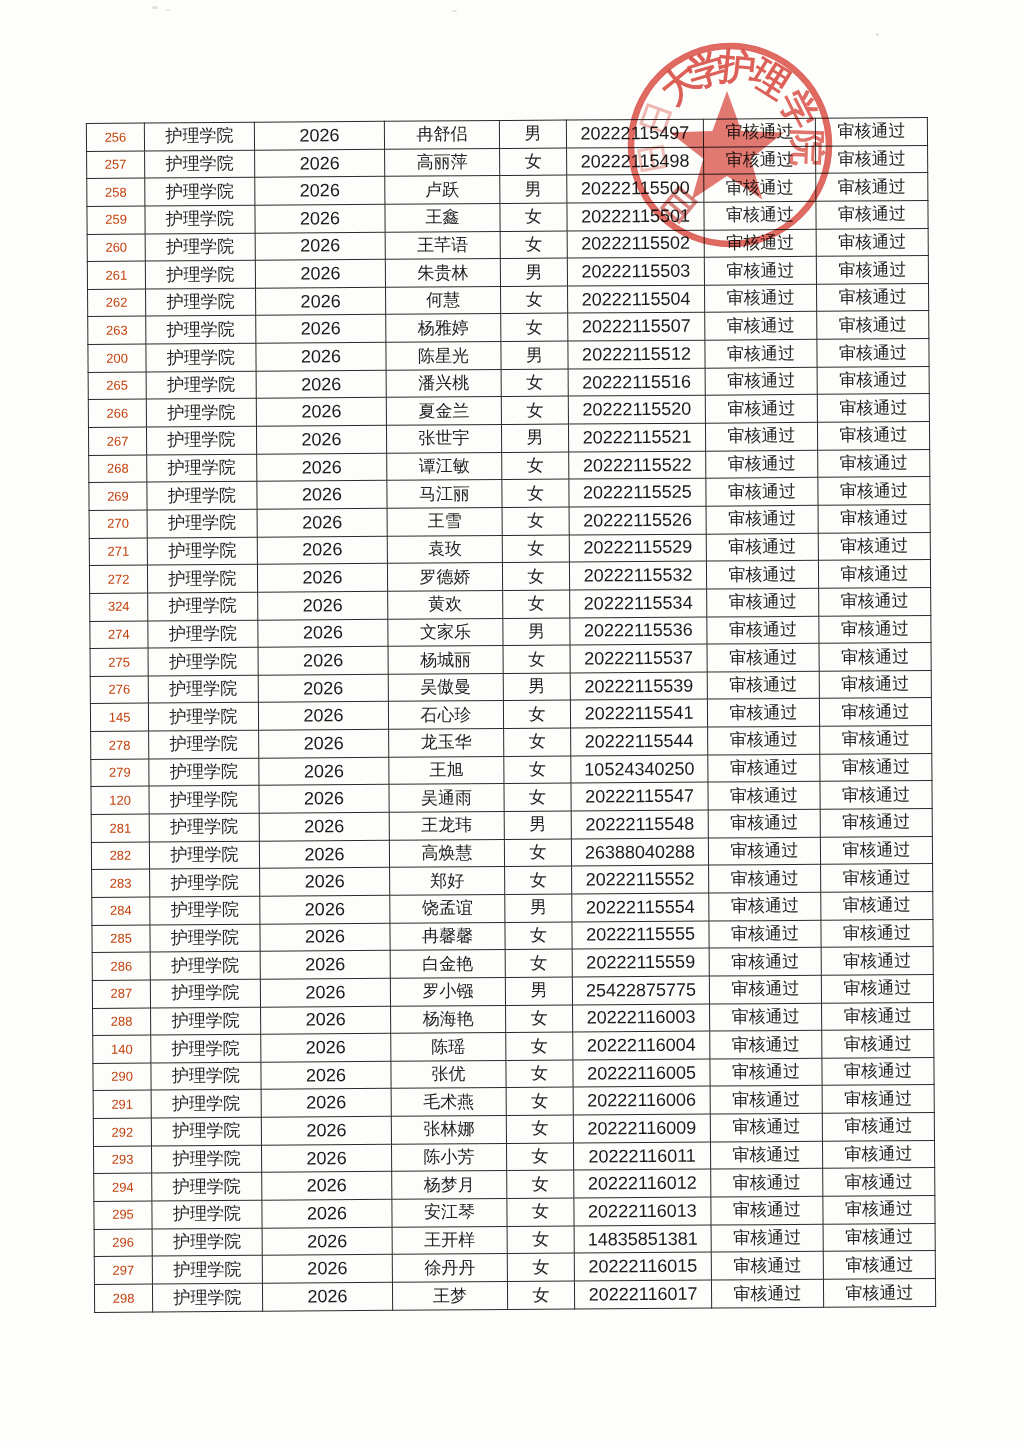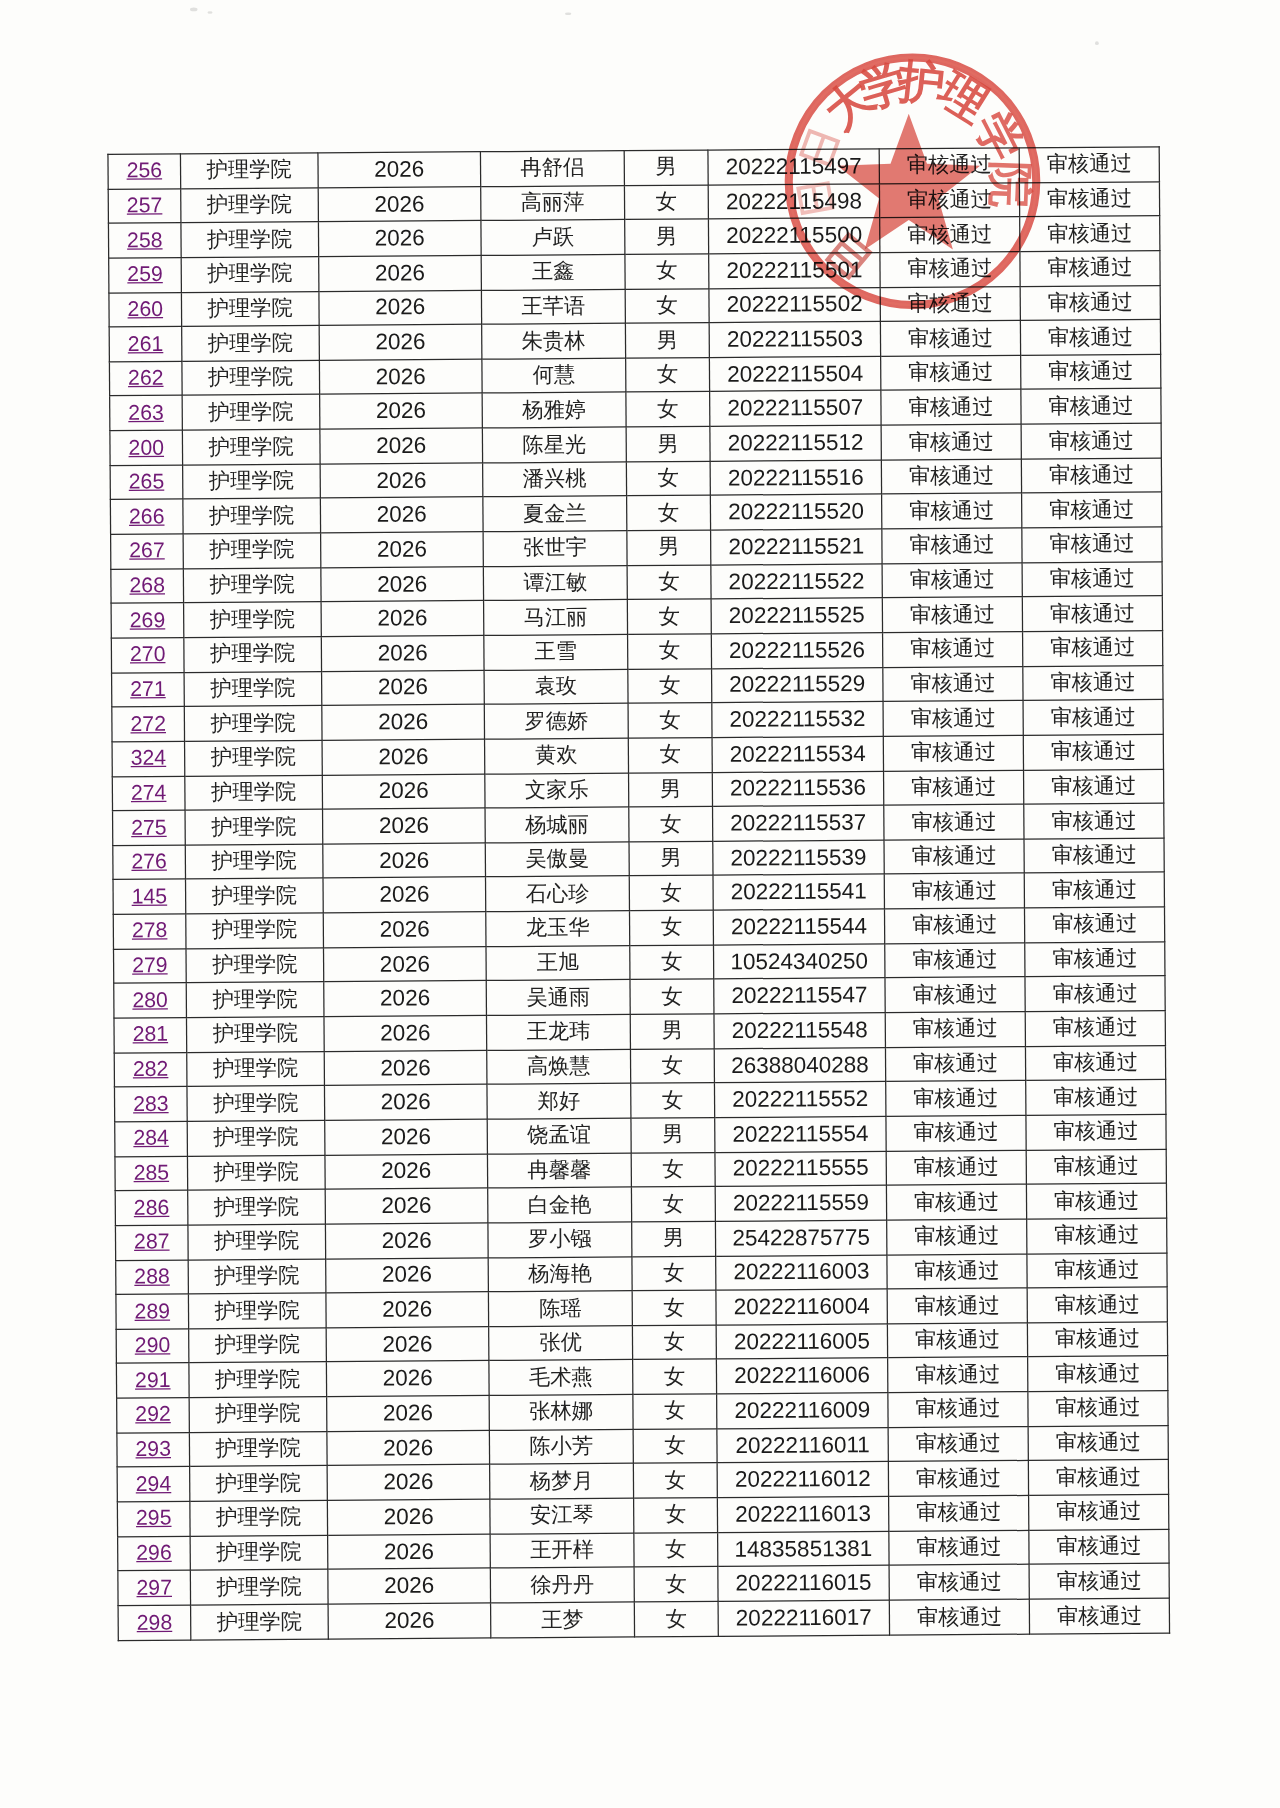--- a/index.html
+++ b/index.html
@@ -16,21 +16,21 @@
   }
   table.review-table{
     width:841px;height:1190px;border-collapse:collapse;table-layout:fixed;
   }
   table.review-table td{
     border:1.6px solid #2b2b2b;
     text-align:center;vertical-align:middle;padding:0;
     line-height:1.05;white-space:nowrap;overflow:hidden;
   }
   td.num{font-family:"Liberation Sans", sans-serif;font-size:18px;color:#1b1b1b;}
-  td.serial{font-family:"Liberation Sans", sans-serif;font-size:17px;color:#701a75;text-decoration:underline;}
+  td.serial{font-family:"Liberation Sans", sans-serif;font-size:13px;color:#c2410c;}
   td.zh{font-family:"Liberation Serif", serif;font-size:17px;color:#222;}
   col.c-no{width:58px;} col.c-college{width:110px;} col.c-year{width:130px;}
   col.c-name{width:115px;} col.c-gender{width:67px;} col.c-id{width:137px;}
   col.c-r1{width:112px;} col.c-r2{width:112px;}
   .stamp{
     position:absolute;left:621px;top:37px;width:218px;height:218px;
     mix-blend-mode:multiply;opacity:0.93;pointer-events:none;
   }
   .stamp svg{width:100%;height:100%;}
   .stamp text{
@@ -295,21 +295,21 @@
           <td class="serial">279</td>
           <td class="zh">护理学院</td>
           <td class="num">2026</td>
           <td class="zh">王旭</td>
           <td class="zh">女</td>
           <td class="num">10524340250</td>
           <td class="zh">审核通过</td>
           <td class="zh">审核通过</td>
         </tr>
           <tr>
-          <td class="serial">280</td>
+          <td class="serial">120</td>
           <td class="zh">护理学院</td>
           <td class="num">2026</td>
           <td class="zh">吴通雨</td>
           <td class="zh">女</td>
           <td class="num">20222115547</td>
           <td class="zh">审核通过</td>
           <td class="zh">审核通过</td>
         </tr>
           <tr>
           <td class="serial">281</td>
@@ -385,21 +385,21 @@
           <td class="serial">288</td>
           <td class="zh">护理学院</td>
           <td class="num">2026</td>
           <td class="zh">杨海艳</td>
           <td class="zh">女</td>
           <td class="num">20222116003</td>
           <td class="zh">审核通过</td>
           <td class="zh">审核通过</td>
         </tr>
           <tr>
-          <td class="serial">289</td>
+          <td class="serial">140</td>
           <td class="zh">护理学院</td>
           <td class="num">2026</td>
           <td class="zh">陈瑶</td>
           <td class="zh">女</td>
           <td class="num">20222116004</td>
           <td class="zh">审核通过</td>
           <td class="zh">审核通过</td>
         </tr>
           <tr>
           <td class="serial">290</td>

